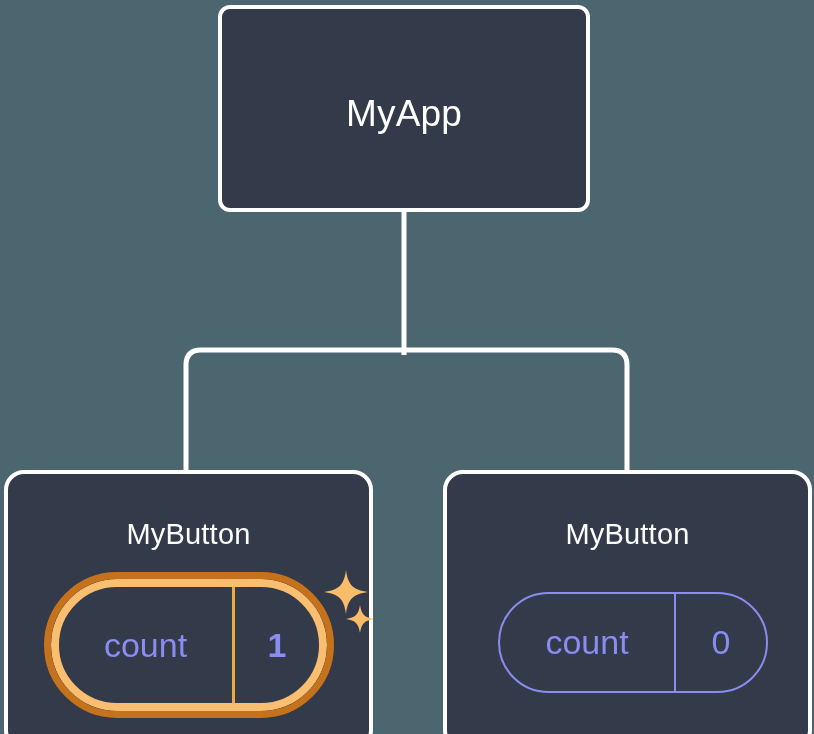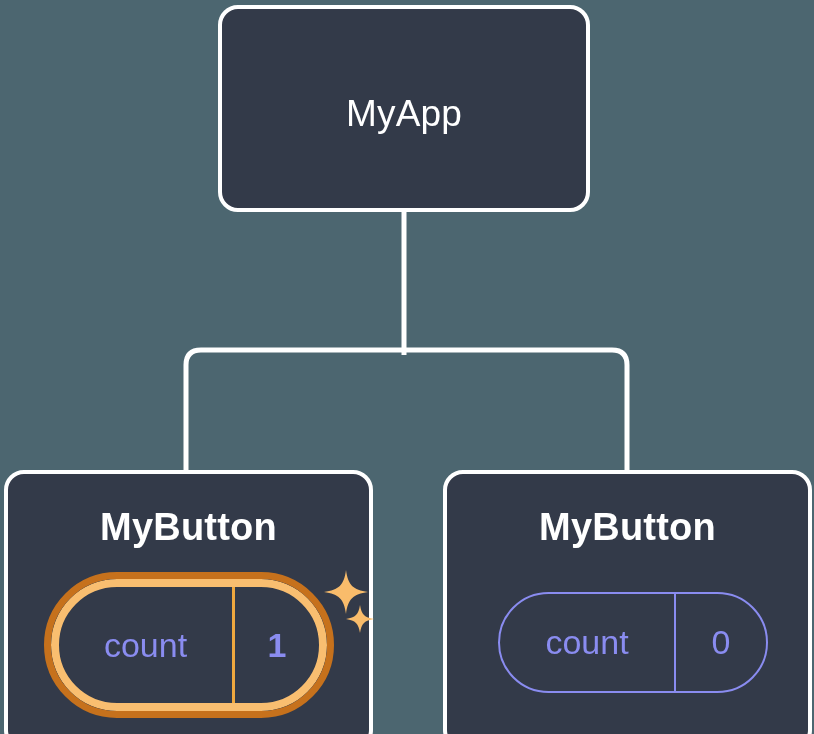--- a/index.html
+++ b/index.html
@@ -50,21 +50,21 @@
     letter-spacing: 0.2px;
     white-space: nowrap;
   }
 
   
   #node-root {
     left: 218px;
     top: 5px;
     width: 372px;
     height: 207px;
-    border-radius: 20px;
+    border-radius: 12px;
   }
   #node-root .node-title {
     top: 84px;
     font-size: 37px;
   }
 
   
   #node-child-left {
     left: 4px;
     top: 470px;
@@ -73,23 +73,22 @@
     border-radius: 20px;
   }
   #node-child-right {
     left: 443px;
     top: 470px;
     width: 369px;
     height: 280px;
     border-radius: 20px;
   }
   .child .node-title {
-    top: 32px;
-    font-size: 38px;
-    font-weight: bold;
+    top: 44px;
+    font-size: 29px;
   }
 
   
   .state-pill {
     position: absolute;
     box-sizing: border-box;
     display: flex;
     align-items: stretch;
     border-radius: 999px;
     overflow: hidden;

